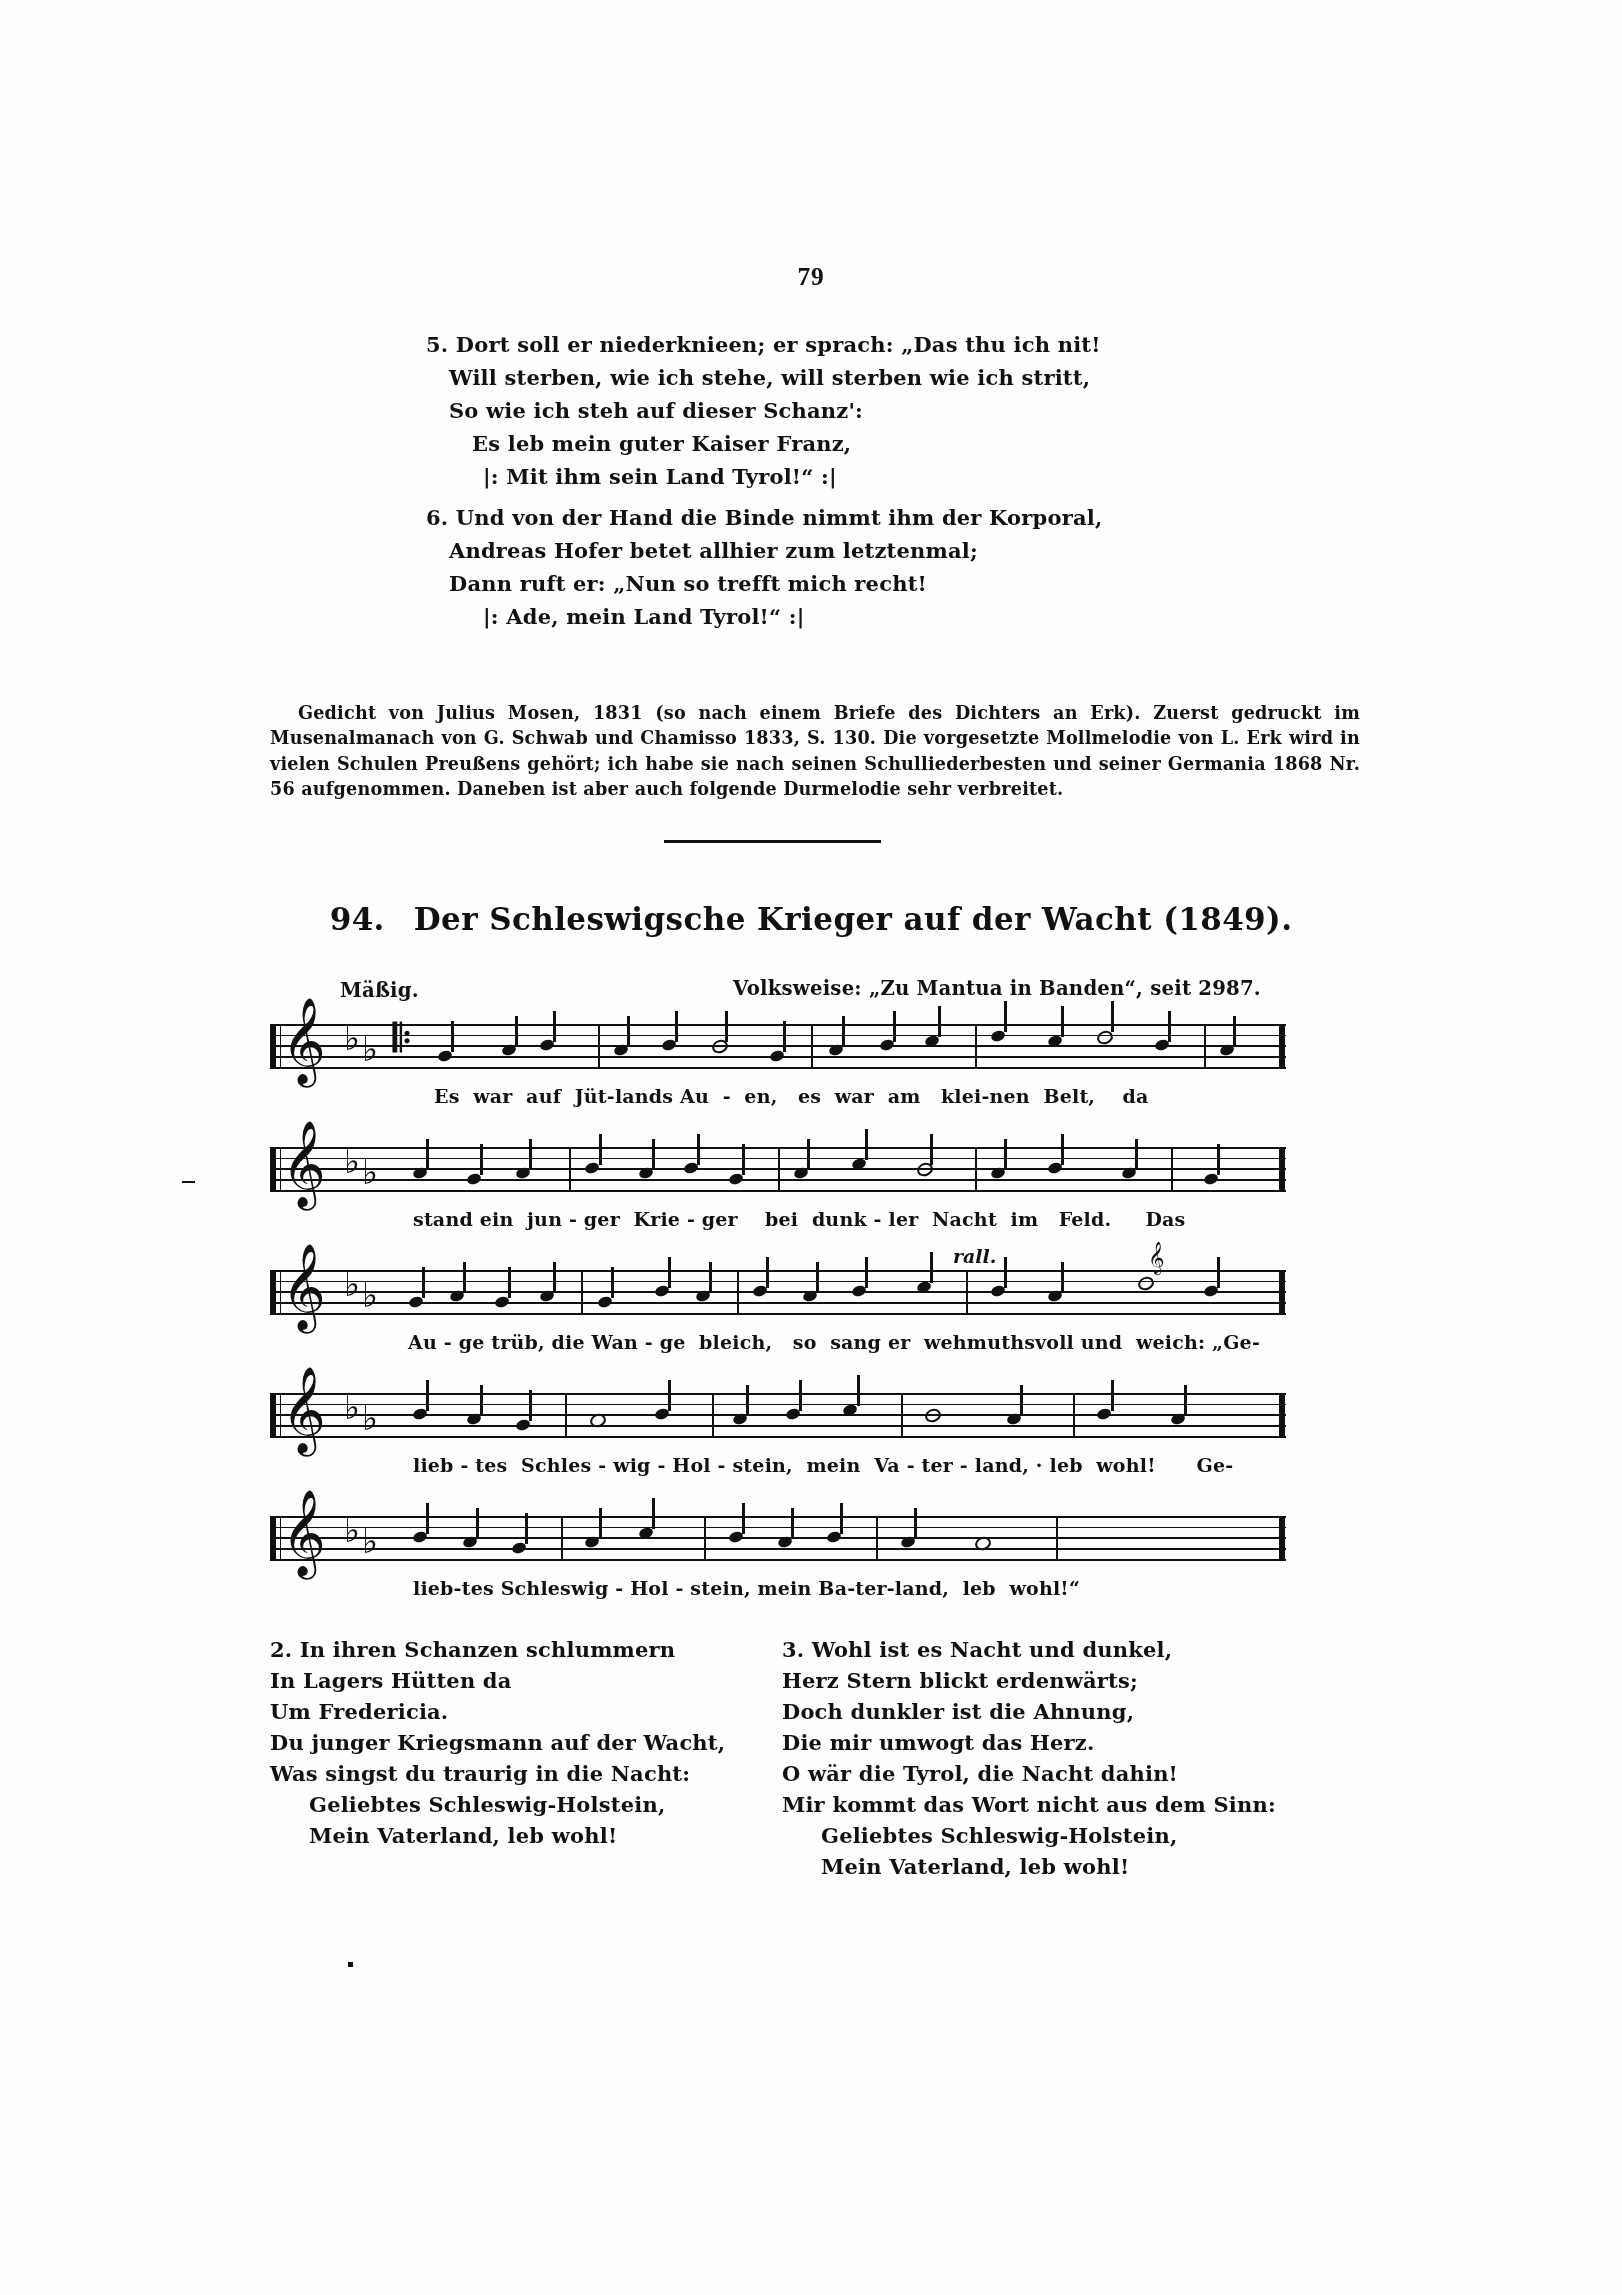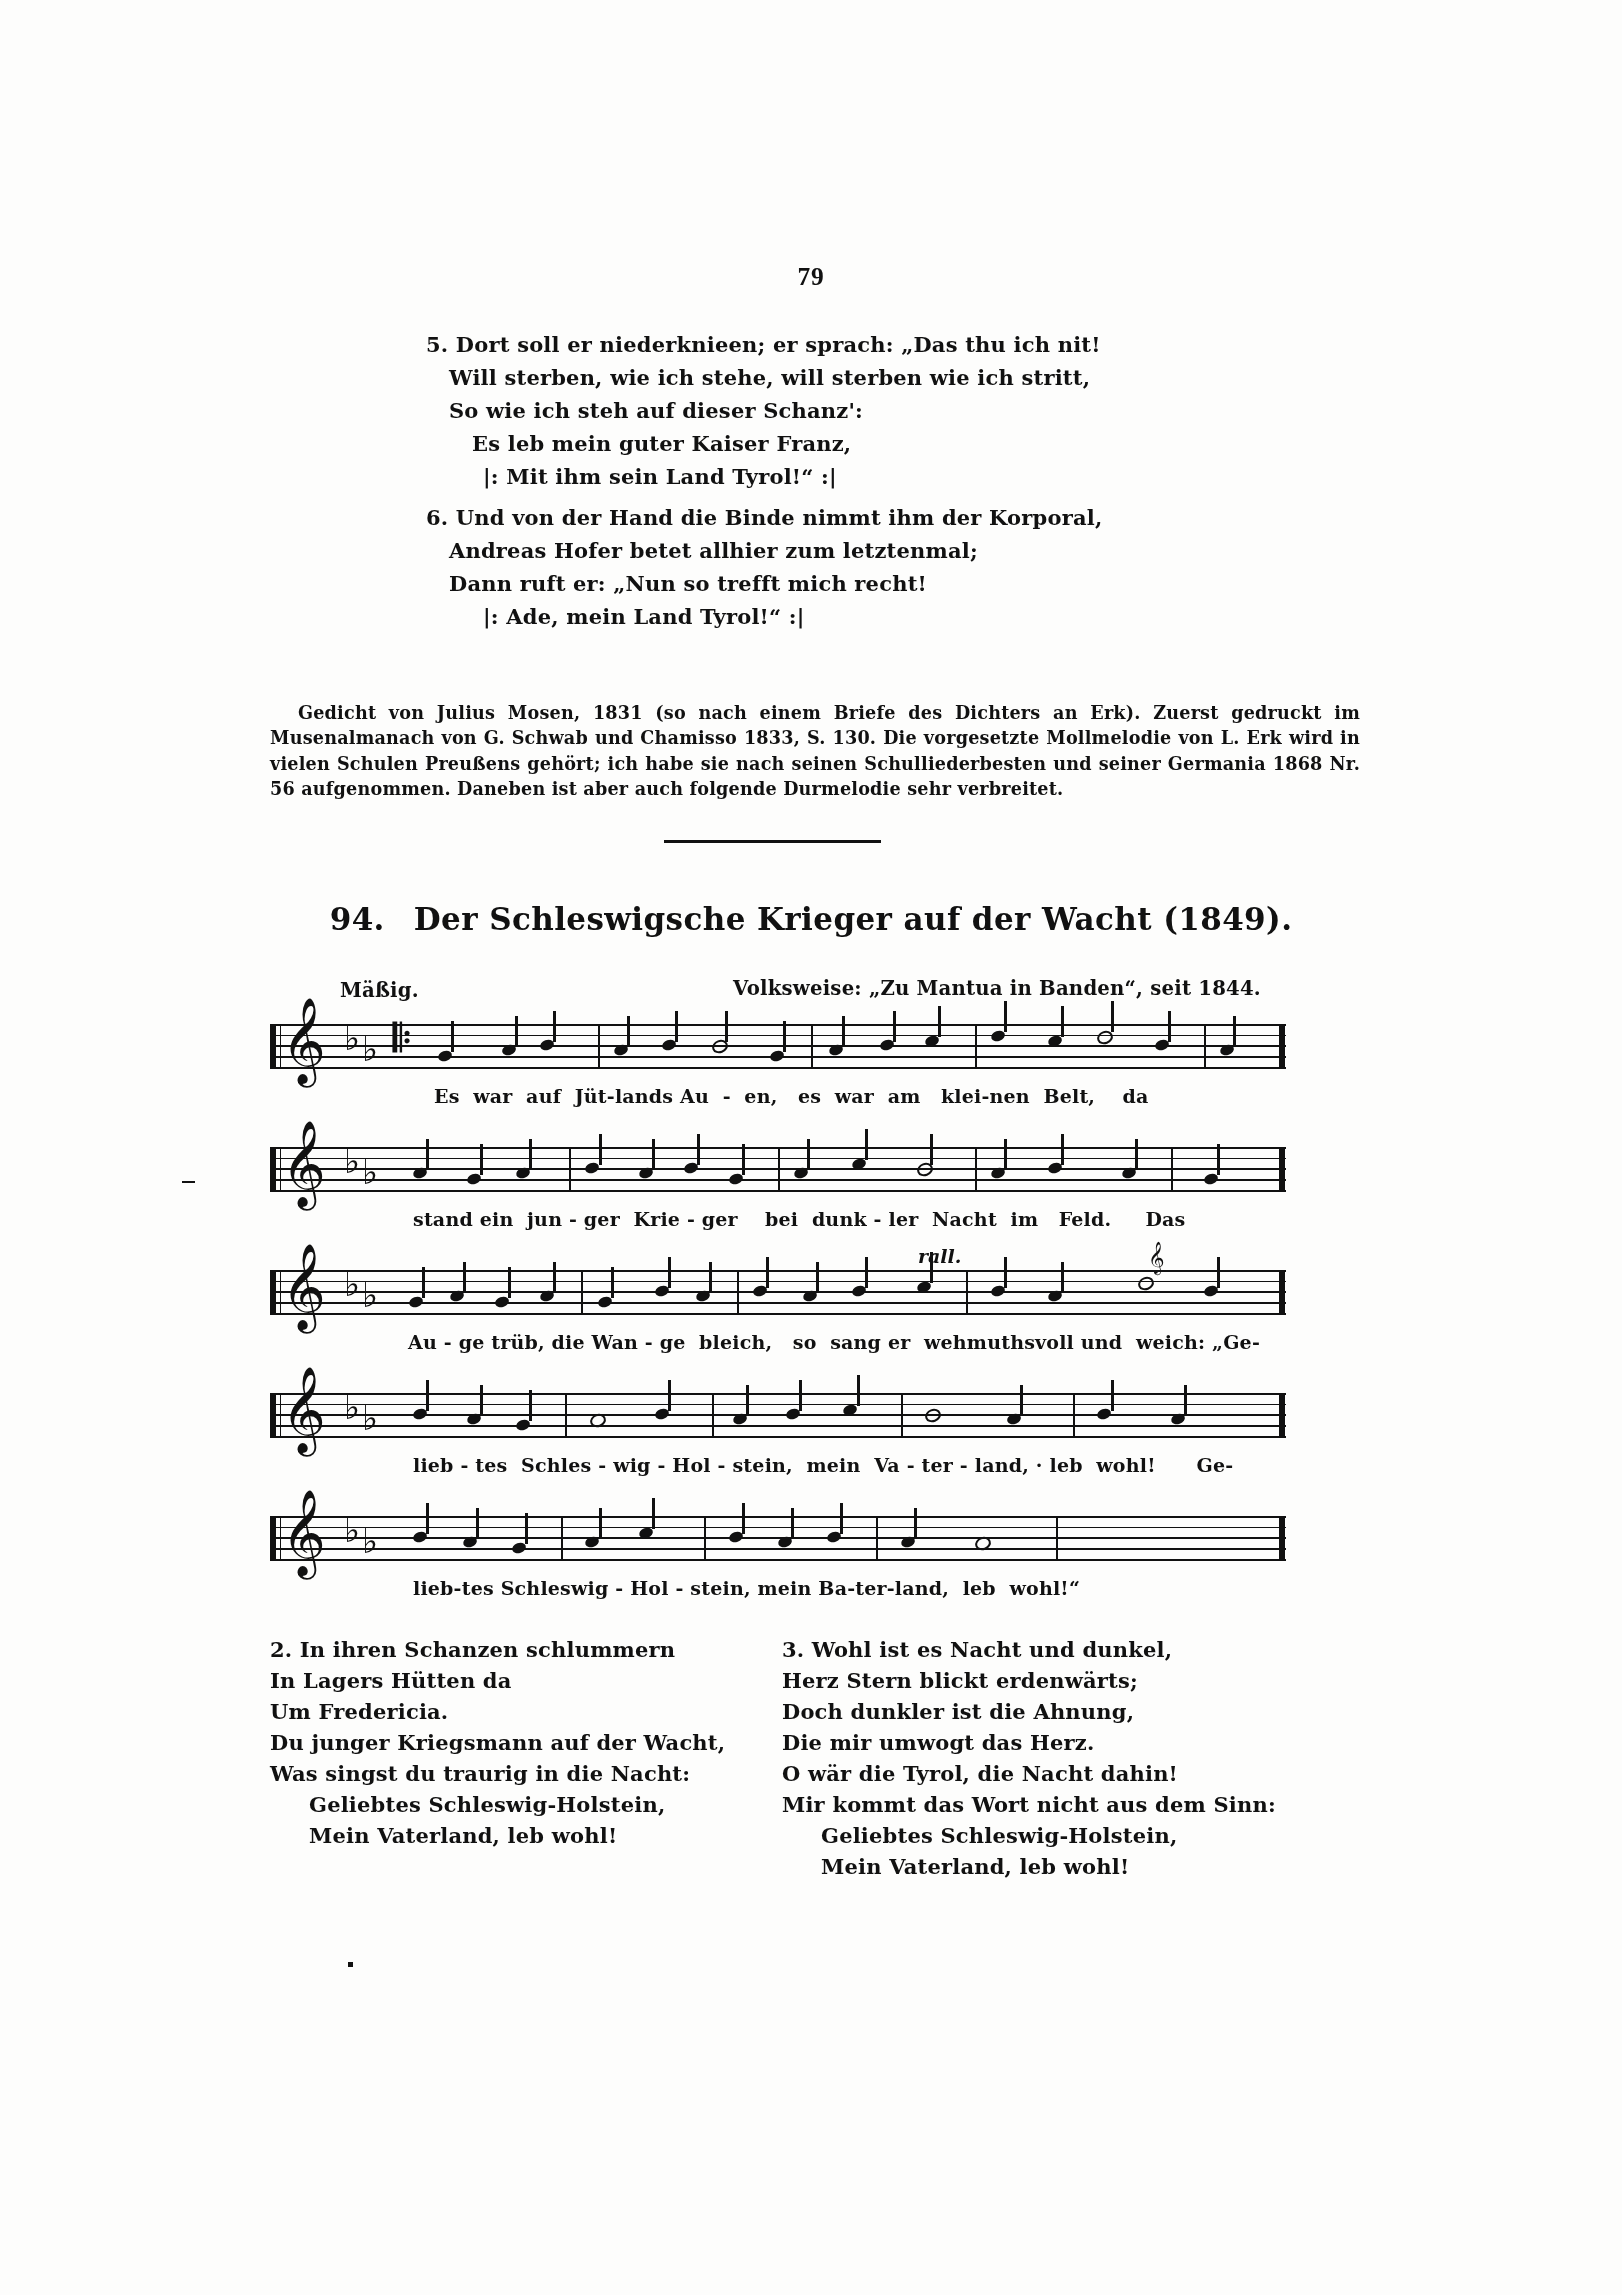--- a/index.html
+++ b/index.html
@@ -274,21 +274,21 @@
 
   <div class="note fraktur"><span class="indent"></span><span>Gedicht von Julius Mosen, 1831 (so nach einem Briefe des Dichters an Erk). Zuerst gedruckt im Musenalmanach von G. Schwab und Chamisso 1833, S. 130. Die vorgesetzte Mollmelodie von L. Erk wird in vielen Schulen Preußens gehört; ich habe sie nach seinen Schulliederbesten und seiner Germania 1868 Nr. 56 aufgenommen. Daneben ist aber auch folgende Durmelodie sehr verbreitet.</span></div>
 
   <div class="divider"></div>
 
   <div class="song-title">
     <span class="num">94.</span><span>Der Schleswigsche Krieger auf der Wacht</span> <span class="year">(1849).</span>
   </div>
 
   <div class="tempo fraktur">Mäßig.</div>
-  <div class="source fraktur">Volksweise: „Zu Mantua in Banden“, seit 1844.</div>
+  <div class="source fraktur">Volksweise: „Zu Mantua in Banden“, seit 2987.</div>
 
   <div class="system" style="top:1024px;">
     <div class="staff">
       <div class="line l0"></div>
         <div class="line l1"></div>
         <div class="line l2"></div>
         <div class="line l3"></div>
         <div class="line l4"></div>
 
       <div class="barline thick" style="left:0px;"></div>
@@ -384,21 +384,21 @@
       <div class="barline" style="left:901px;"></div>
       <div class="note-head" style="left:934px; top:27px;"></div>
         <div class="stem" style="left:947px; top:-3.3px;"></div>
       <div class="barline thick" style="left:1009px;"></div>
 
       <div class="lyric fraktur" style="left:143px;">stand ein  jun - ger  Krie - ger    bei  dunk - ler  Nacht  im   Feld.     Das</div>
     </div>
   </div>
 
   <div class="system" style="top:1270px;">
-    <div class="marking" style="left:648px; top:-24.6px;">rall.</div>
+    <div class="marking" style="left:683px; top:-24.6px;">rall.</div>
     <span class="fermata" style="position:absolute; left:878px; top:-26px;">𝄞</span>
     <div class="staff">
       <div class="line l0"></div>
         <div class="line l1"></div>
         <div class="line l2"></div>
         <div class="line l3"></div>
         <div class="line l4"></div>
 
       <div class="barline thick" style="left:0px;"></div>
       <div class="barline" style="left:9.8px;"></div>

